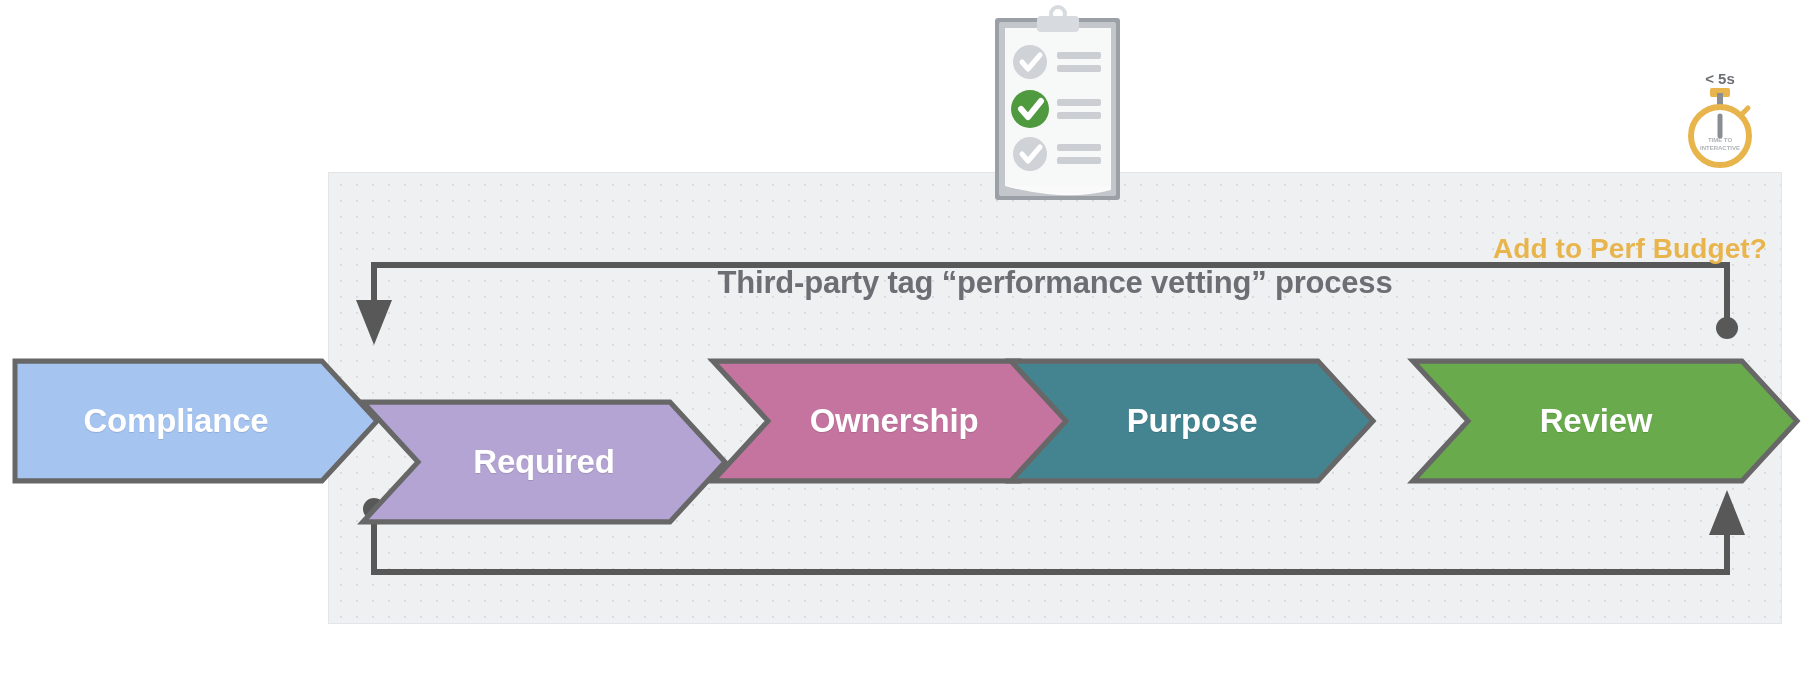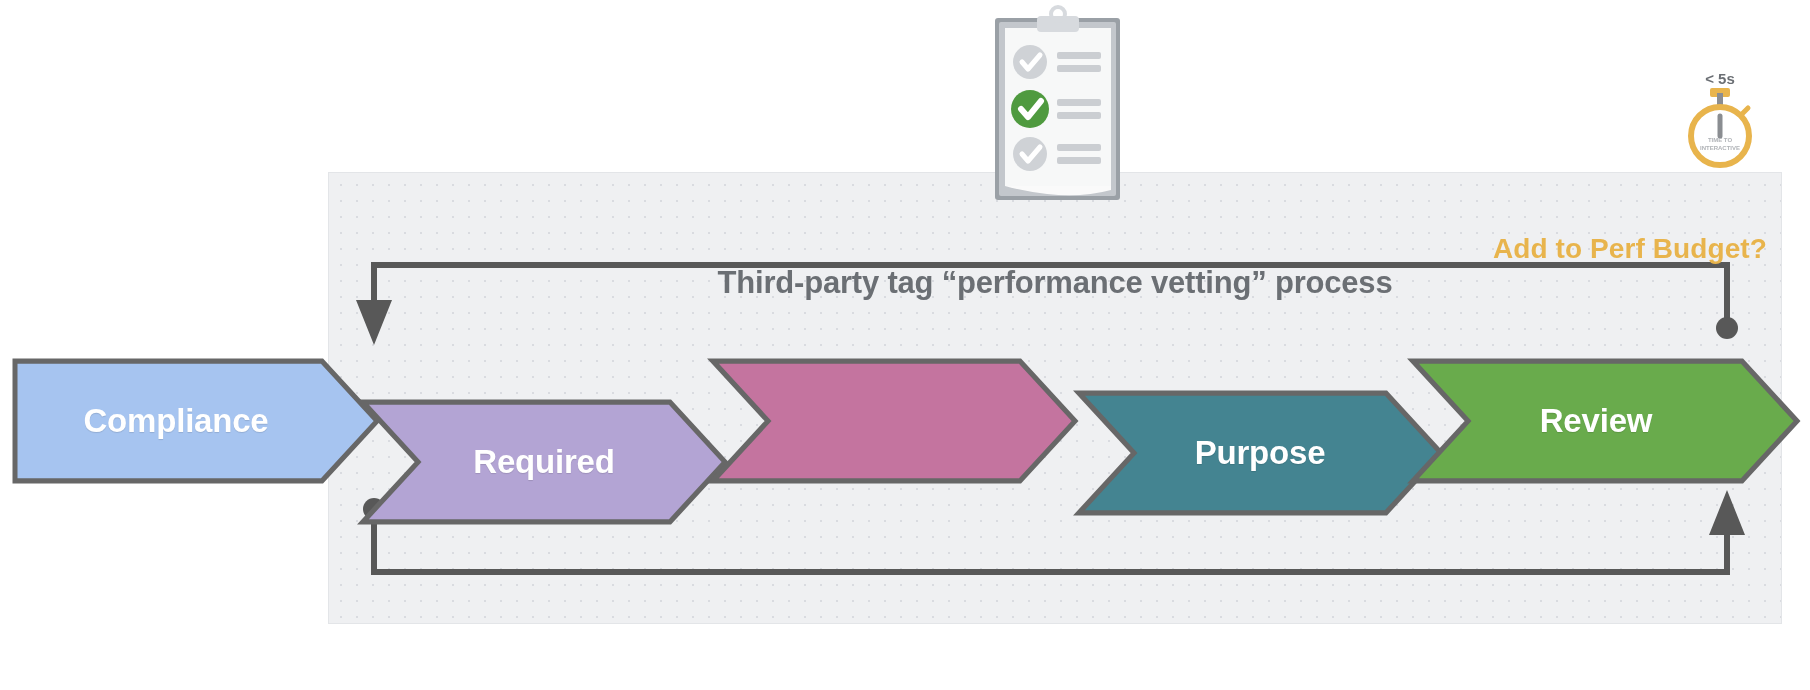--- a/index.html
+++ b/index.html
@@ -158,23 +158,24 @@
       <svg viewBox="0 0 368 118" preserveAspectRatio="none">
         <polygon points="3,3 310,3 365,59 310,115 3,115 58,59" fill="#b3a4d4" stroke="#676767" stroke-width="5" stroke-linejoin="miter"></polygon>
       </svg>
       <span class="step-label">Required</span>
     </div>
 
     <div class="step" style="left:710px; width:368px;">
       <svg viewBox="0 0 368 118" preserveAspectRatio="none">
         <polygon points="3,3 310,3 365,59 310,115 3,115 58,59" fill="#c4749f" stroke="#676767" stroke-width="5" stroke-linejoin="miter"></polygon>
       </svg>
-    </div>
-
-    <div class="step" style="left:1076px; width:368px;margin-top:32px;">
+      <span class="step-label">Ownership</span>
+    </div>
+
+    <div class="step" style="left:1008px; width:368px;">
       <svg viewBox="0 0 368 118" preserveAspectRatio="none">
         <polygon points="3,3 310,3 365,59 310,115 3,115 58,59" fill="#448491" stroke="#676767" stroke-width="5" stroke-linejoin="miter"></polygon>
       </svg>
       <span class="step-label">Purpose</span>
     </div>
 
     <div class="step" style="left:1410px; width:390px;">
       <svg viewBox="0 0 390 118" preserveAspectRatio="none">
         <polygon points="3,3 332,3 387,59 332,115 3,115 58,59" fill="#69ab4c" stroke="#676767" stroke-width="5" stroke-linejoin="miter"></polygon>
       </svg>

